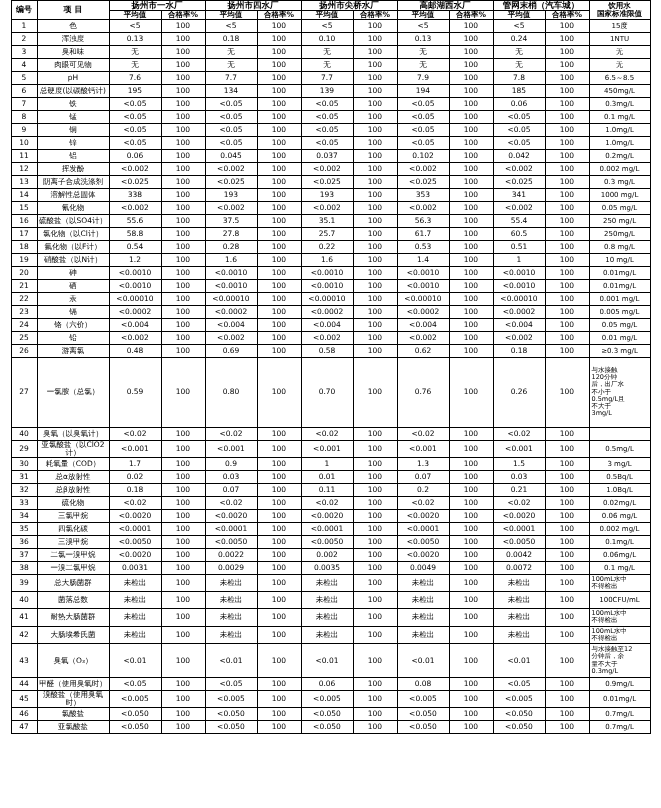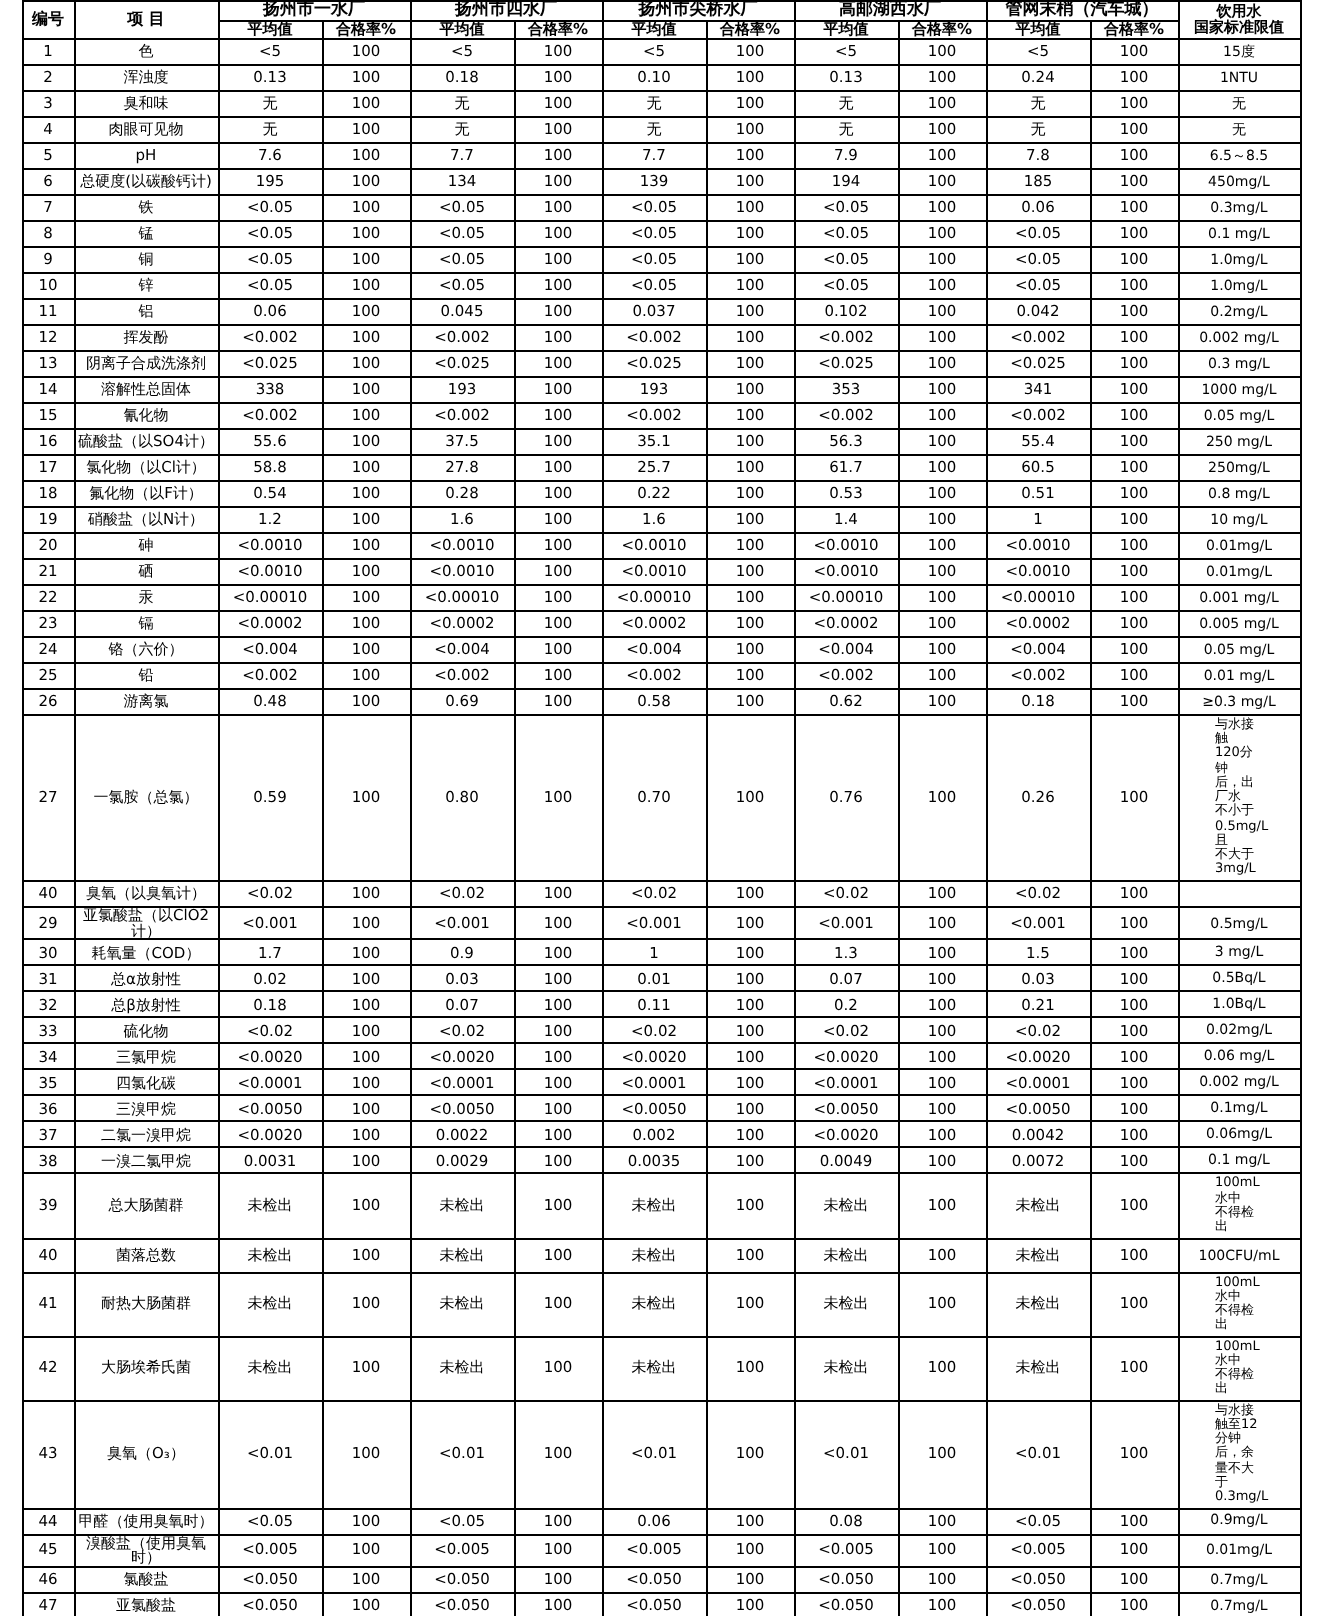--- a/index.html
+++ b/index.html
@@ -16,21 +16,21 @@
   .item-col{width:72px;}
   .avg-col{width:52px;}
   .rate-col{width:44px;}
   .std-col{width:61px;}
   td.item{text-align:center;font-size:7.5px;}
   tbody tr{height:13px;}
   tr.tall27{height:70px;}
   tr.tall43{height:34px;}
   tr.tall39,tr.tall40,tr.tall41,tr.tall42{height:17px;}
   td.std{font-size:7px;line-height:1.15;}
-  td.note{font-size:6.5px;line-height:1.12;text-align:left;padding:1px 18px;}
+  td.note{font-size:6.5px;line-height:1.12;text-align:left;padding:1px 2px;}
 </style>
 </head>
 <body>
 
 <div class="page">
 
   <table>
     <colgroup>
       <col class="no-col">
         <col class="item-col">

